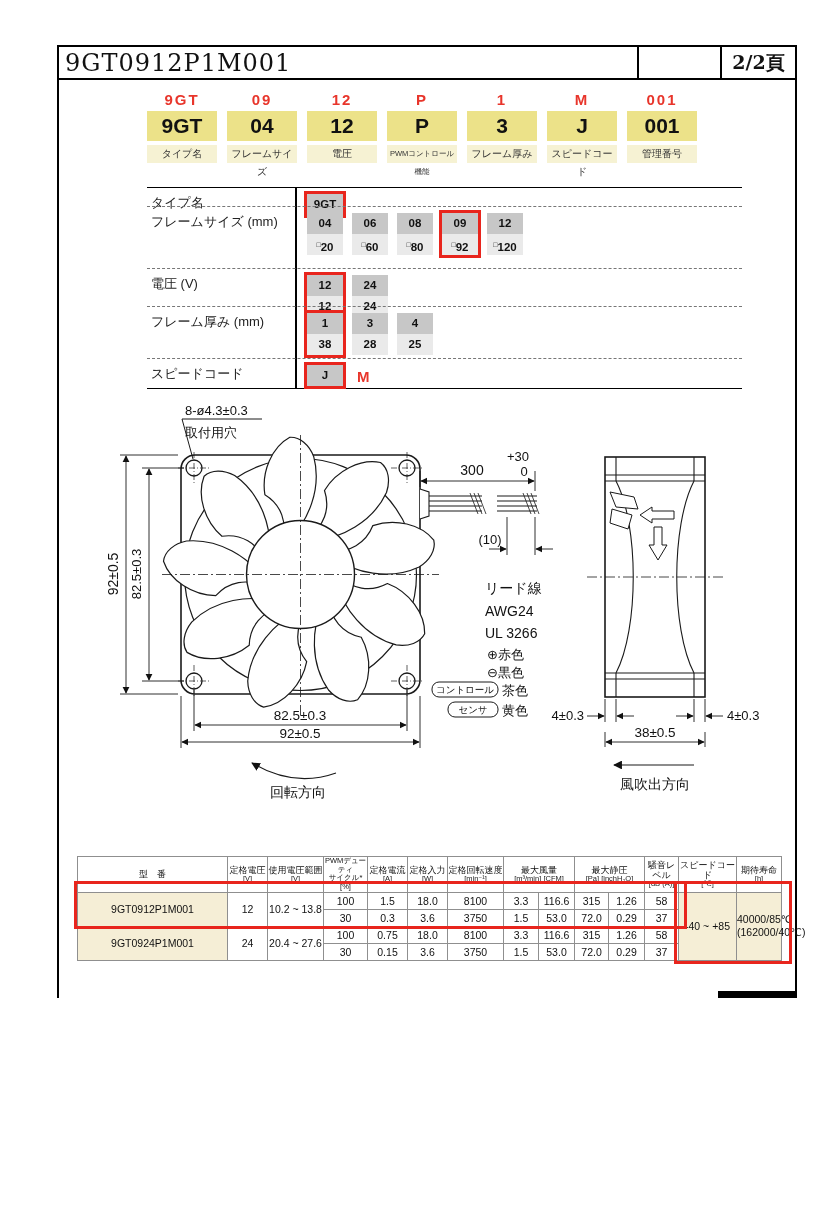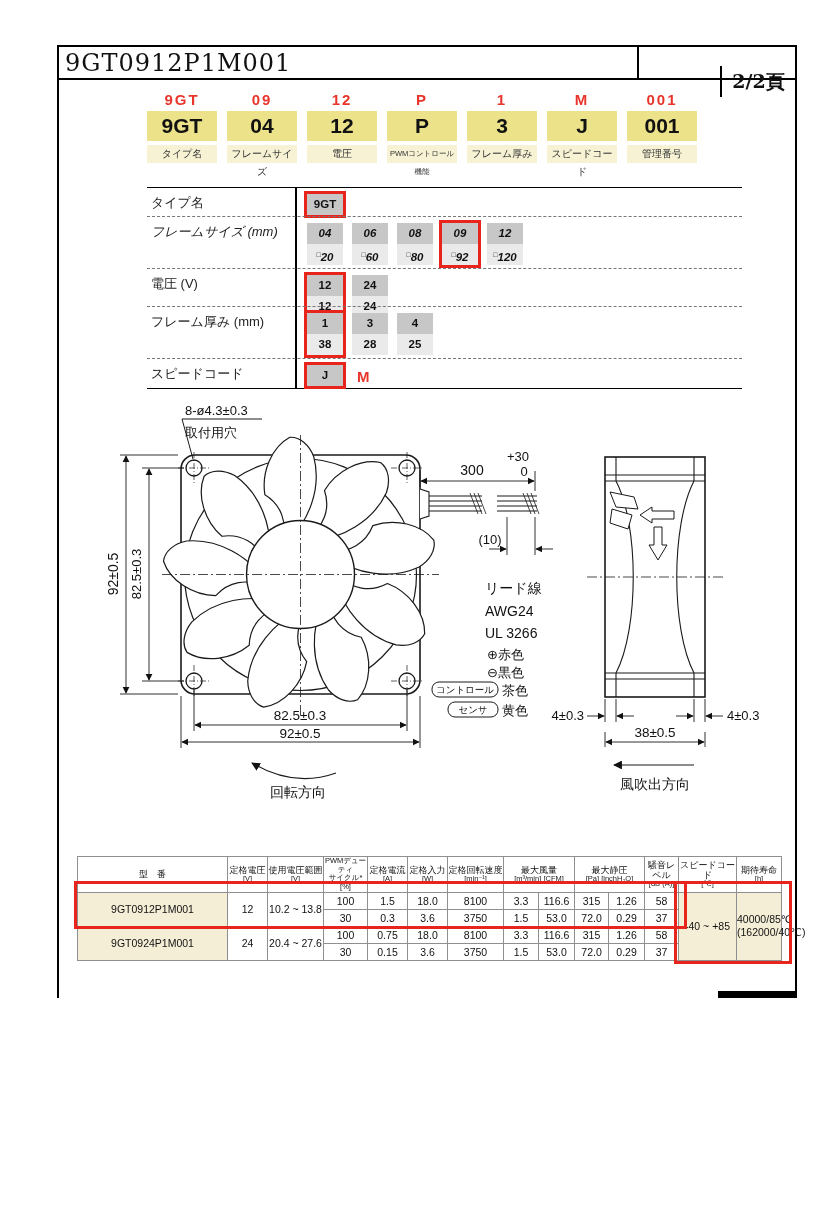--- a/index.html
+++ b/index.html
@@ -7,21 +7,21 @@
           font-family:"Liberation Sans","DejaVu Sans",sans-serif;color:#111;padding-left:41px;}
   .page{position:absolute;left:57px;top:45px;width:736px;height:951px;
         border-left:2px solid #000;border-right:2px solid #000;border-top:2px solid #000;}
   
   .hdr{position:absolute;left:0;top:0;width:100%;height:31px;border-bottom:2px solid #000;}
   .hdr-title{position:absolute;left:6px;top:2px;font-family:"DejaVu Serif","Liberation Serif",serif;
              font-size:24px;letter-spacing:1px;}
   .hdr-cell1{position:absolute;left:578px;top:0;height:100%;width:83px;border-left:2px solid #000;}
   .hdr-cell2{position:absolute;left:661px;top:0;height:100%;right:0;border-left:2px solid #000;
              text-align:center;font-family:"DejaVu Serif","Liberation Serif",serif;
-             font-size:19px;font-weight:bold;line-height:31px;margin-top:19px;}
+             font-size:19px;font-weight:bold;line-height:31px;}
   
   .mc{position:absolute;left:88px;top:44px;display:flex;}
   .mc-col{width:70px;margin-right:10px;text-align:center;}
   .mc-code{height:20px;color:#e8352b;font-weight:bold;font-size:15px;letter-spacing:2px;}
   .mc-box{height:30px;line-height:30px;background:#ece289;font-weight:bold;font-size:21px;}
   .mc-lbl{height:18px;line-height:18px;background:#f6f2d3;font-size:10px;margin-top:4px;color:#333;}
   .mc-lbl.small{font-size:7.5px;}
   
   .sel-table{position:absolute;left:88px;top:140px;width:595px;height:200px;
              border-top:1.5px solid #000;border-bottom:1.5px solid #000;}
@@ -111,21 +111,21 @@
 
       <div class="sel-row" style="top:0;height:30px;">
         <div class="sel-lbl">タイプ名</div>
         <div class="sel-opts">
           <div class="optcol sel">
             <div class="opt opt-top">9GT</div>
           </div>
         </div>
       </div>
 
-      <div class="sel-row dash" style="top:28px;height:50px;font-style:italic;">
+      <div class="sel-row dash" style="top:18px;height:50px;">
         <div class="sel-lbl">フレームサイズ (mm)</div>
         <div class="sel-opts">
           <div class="optcol">
             <div class="opt opt-top">04</div>
             <div class="opt opt-bot"><span class="sq">□</span><span>20</span></div>
           </div>
           <div class="optcol">
             <div class="opt opt-top">06</div>
             <div class="opt opt-bot"><span class="sq">□</span><span>60</span></div>
           </div>

